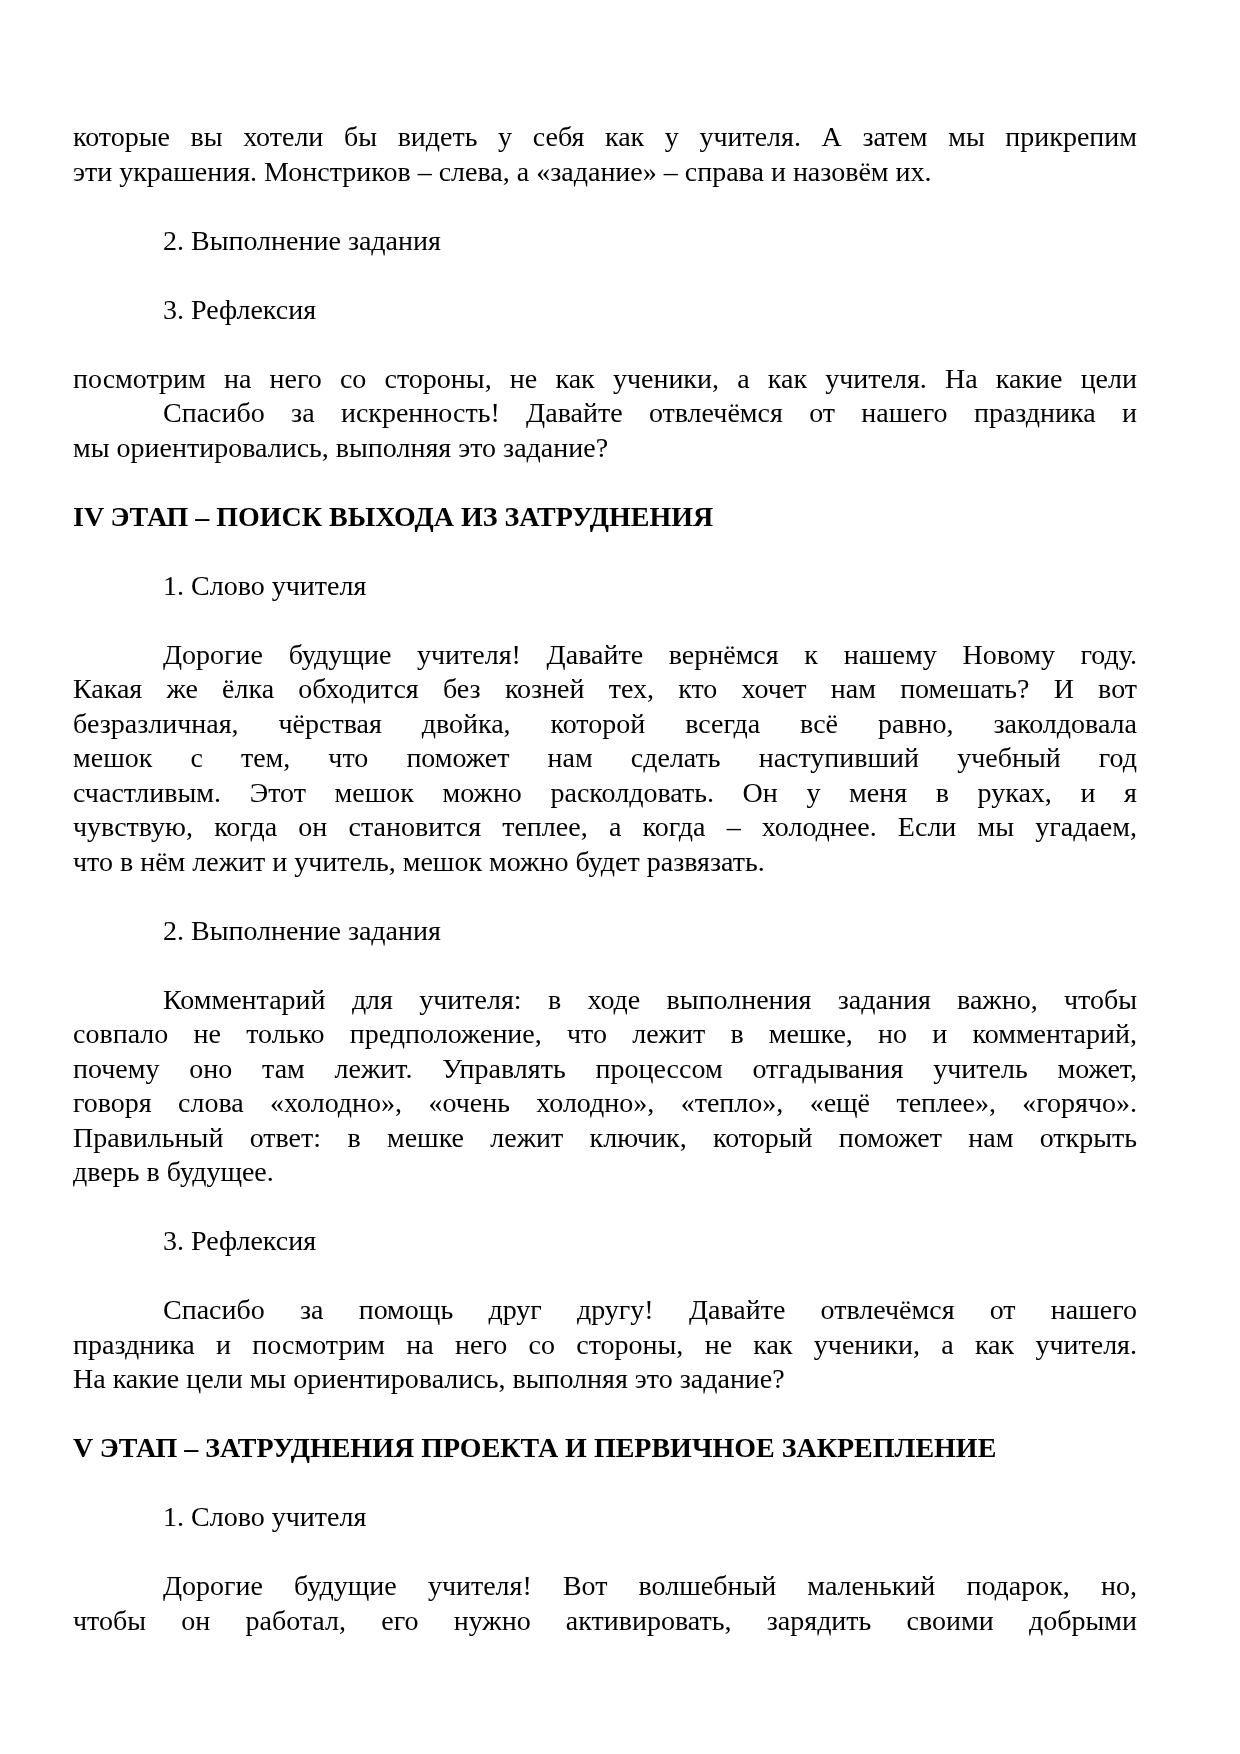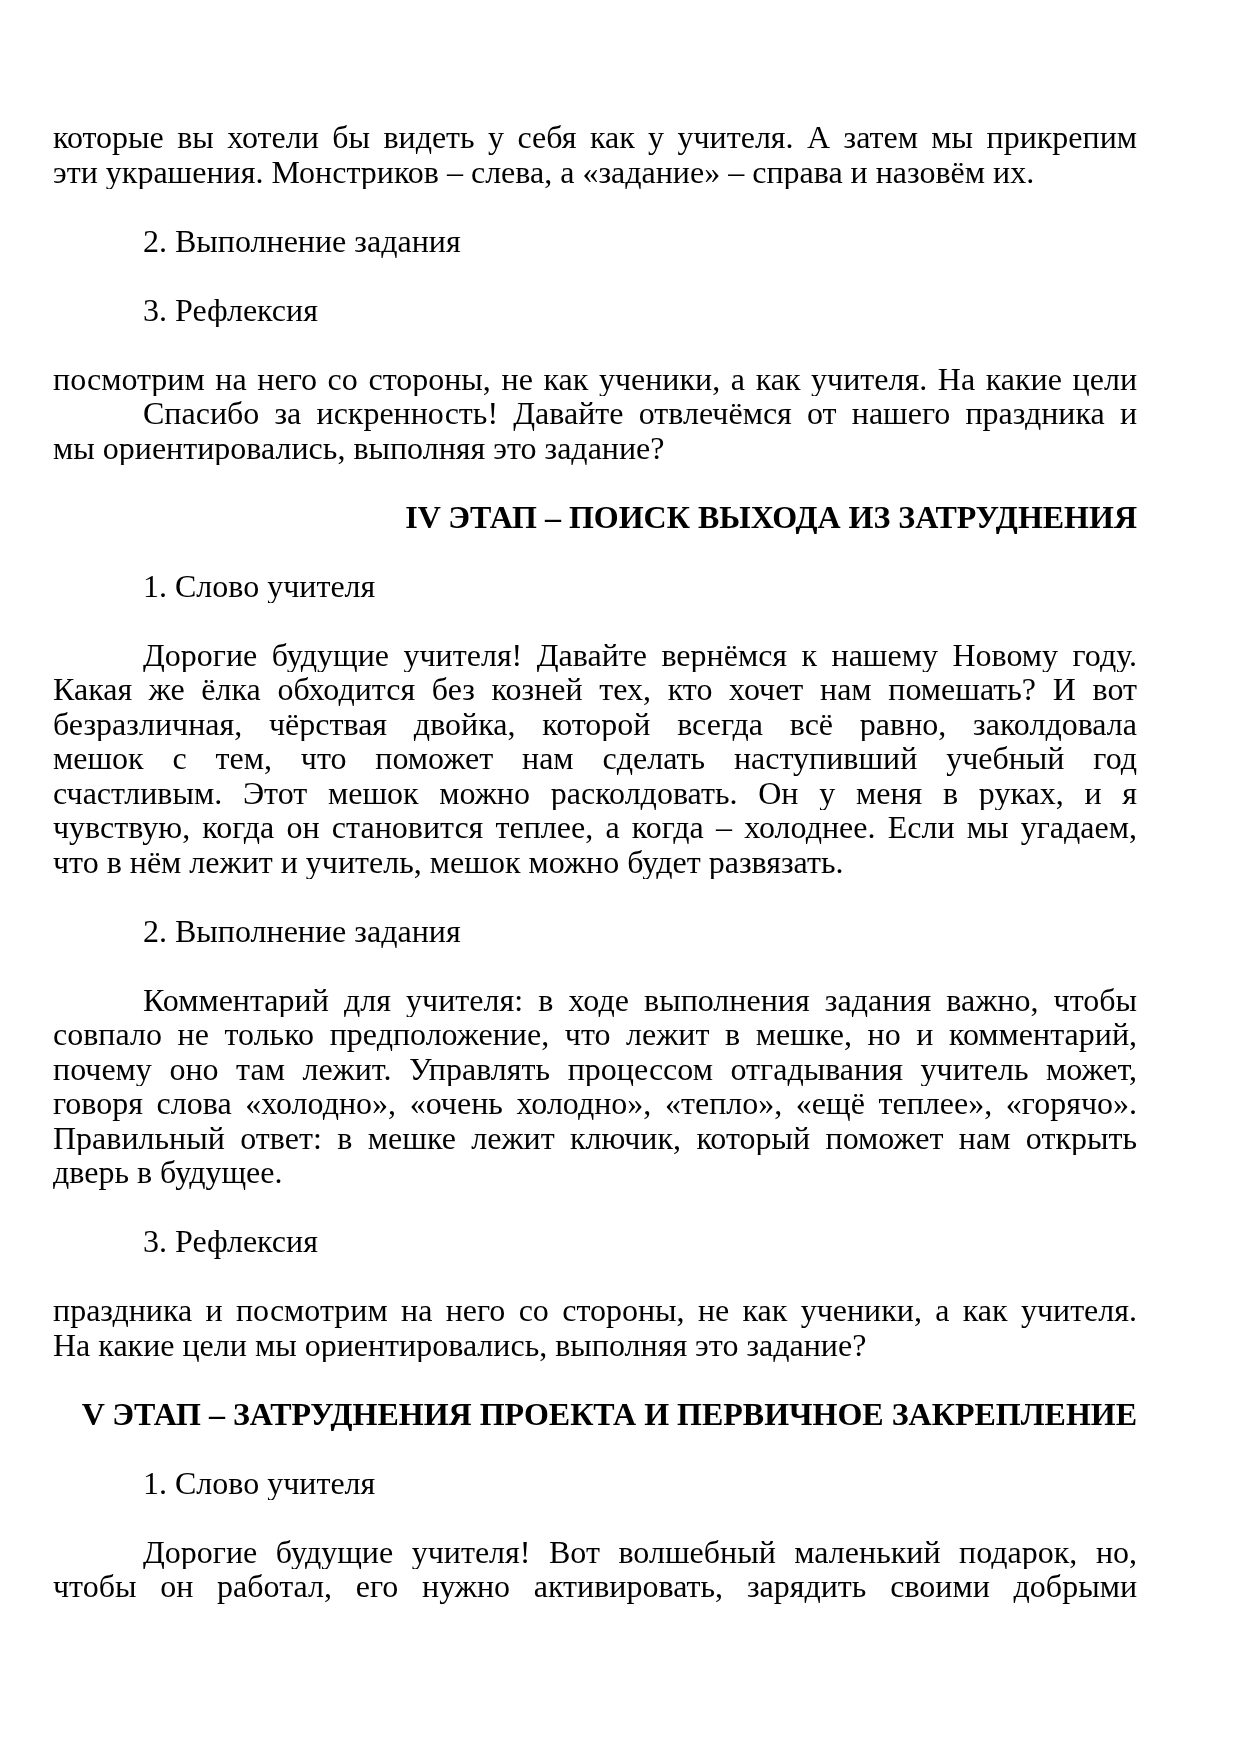--- a/index.html
+++ b/index.html
@@ -6,23 +6,23 @@
     margin: 0;
     padding: 0;
     background: #ffffff;
   }
   .page {
     position: relative;
     width: 1240px;
     height: 1754px;
     box-sizing: border-box;
     background: #ffffff;
-    padding: 120px 103px 0 53px;
+    padding: 120px 103px 0 73px;
     font-family: "Liberation Serif", "DejaVu Serif", serif;
-    font-size: 32px;
+    font-size: 28px;
     line-height: 34.5px;
     color: #000000;
     overflow: hidden;
   }
   .page > * { margin: 34.5px 0 0 0; }
   .page > *:first-child { margin-top: 0; }
 
   .paragraph { }
   .line {
     text-align: justify;
@@ -33,21 +33,21 @@
   .line.indent { padding-left: 90px; }
 
   .sub-heading {
     font-weight: normal;
     padding-left: 90px;
     height: 34.5px;
     overflow: hidden;
   }
   .stage-heading {
     font-weight: bold;
-    text-align: right;
+    text-align: left;
     height: 34.5px;
     overflow: hidden;
   }
 </style>
 </head>
 <body>
 
 <div class="page">
     <div class="paragraph">
       <div class="line full">которые вы хотели бы видеть у себя как у учителя. А затем мы прикрепим</div>
@@ -75,20 +75,21 @@
     <div class="paragraph">
       <div class="line full indent">Комментарий для учителя: в ходе выполнения задания важно, чтобы</div>
       <div class="line full">совпало не только предположение, что лежит в мешке, но и комментарий,</div>
       <div class="line full">почему оно там лежит. Управлять процессом отгадывания учитель может,</div>
       <div class="line full">говоря слова «холодно», «очень холодно», «тепло», «ещё теплее», «горячо».</div>
       <div class="line full">Правильный ответ: в мешке лежит ключик, который поможет нам открыть</div>
       <div class="line">дверь в будущее.</div>
     </div>
     <div class="sub-heading">3. Рефлексия</div>
     <div class="paragraph">
+      <div class="line full indent">Спасибо за помощь друг другу! Давайте отвлечёмся от нашего</div>
       <div class="line full">праздника и посмотрим на него со стороны, не как ученики, а как учителя.</div>
       <div class="line">На какие цели мы ориентировались, выполняя это задание?</div>
     </div>
     <div class="stage-heading">V ЭТАП – ЗАТРУДНЕНИЯ ПРОЕКТА И ПЕРВИЧНОЕ ЗАКРЕПЛЕНИЕ</div>
     <div class="sub-heading">1. Слово учителя</div>
     <div class="paragraph">
       <div class="line full indent">Дорогие будущие учителя! Вот волшебный маленький подарок, но,</div>
       <div class="line full">чтобы он работал, его нужно активировать, зарядить своими добрыми</div>
     </div>
   </div>

